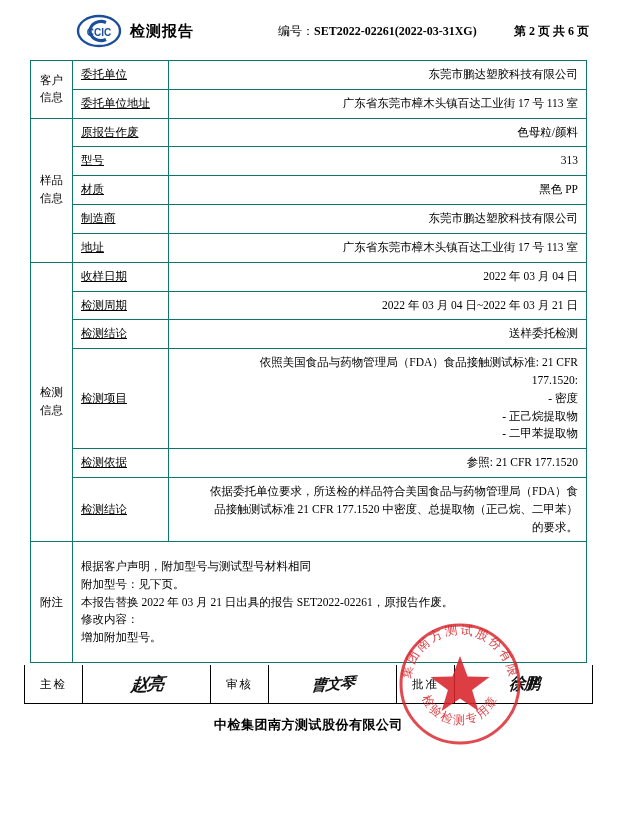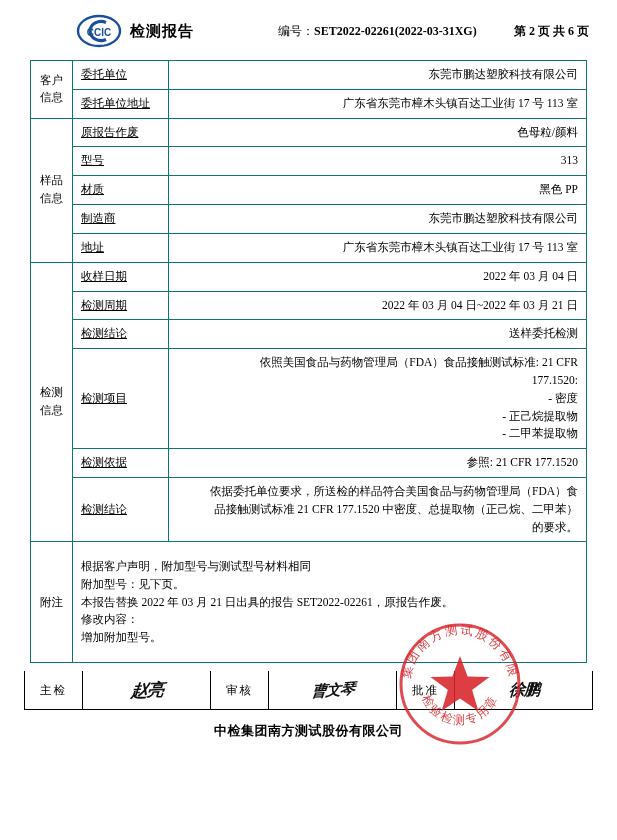--- a/index.html
+++ b/index.html
@@ -111,21 +111,21 @@
     top: 620px;
     width: 128px;
     height: 128px;
     pointer-events: none;
   }
 
   
   table.sign {
     border-collapse: collapse;
     width: 557px;
-    margin: 8px auto;
+    margin: 2px auto;
     table-layout: fixed;
   }
   table.sign td {
     border: 1px solid #000;
     border-top: none;
     font-size: 11.5px;
     height: 34px;
     vertical-align: middle;
     padding: 2px 6px;
   }

